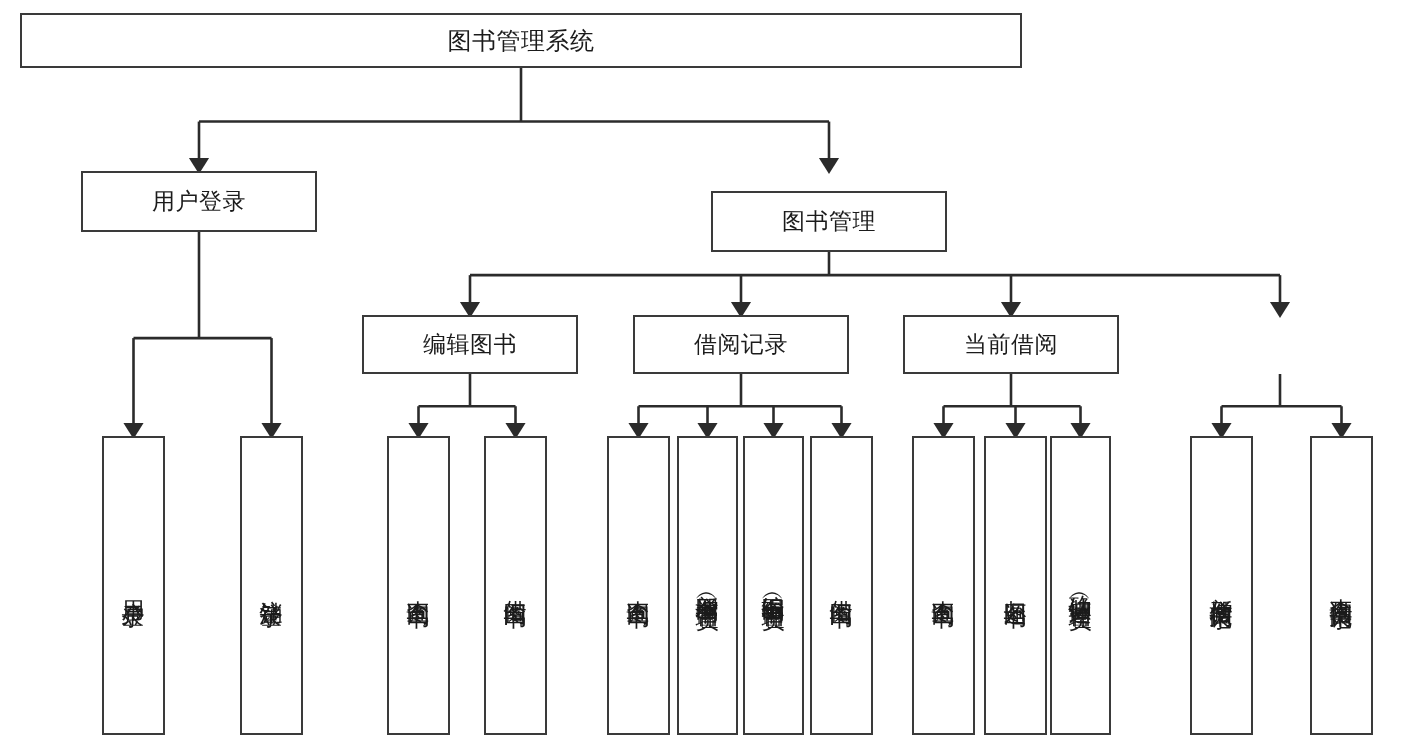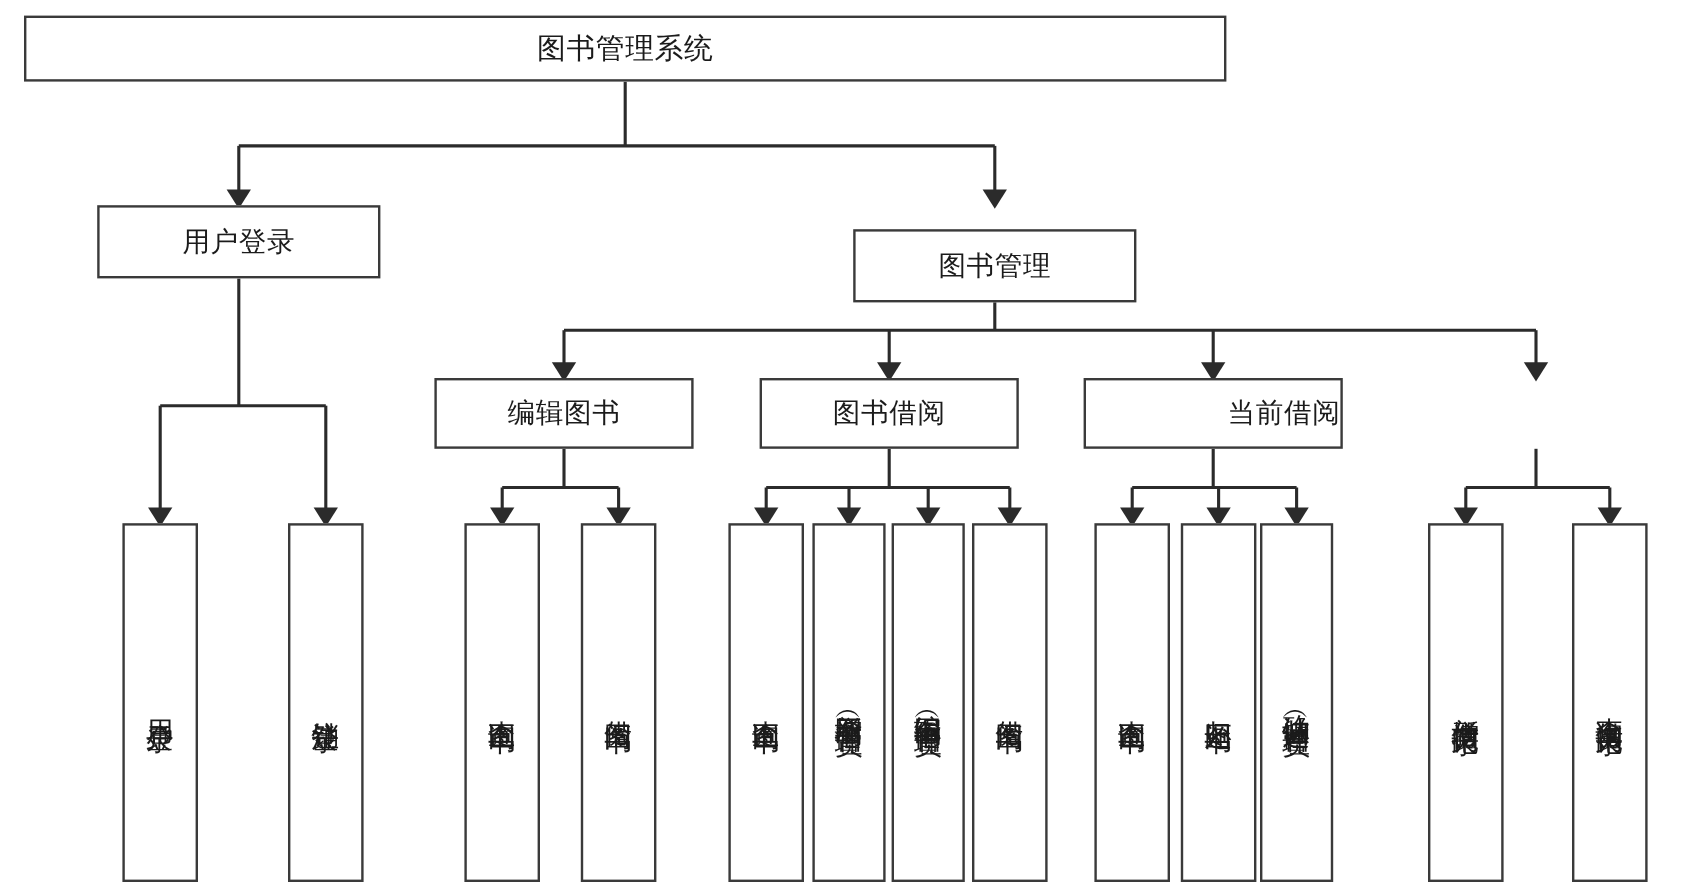--- a/index.html
+++ b/index.html
@@ -123,23 +123,23 @@
     <span>用户登录</span>
   </div>
   <div class="node h" style="left: 711px; top: 171px; width: 236px; height: 61px; margin-top: 20px;">
     <span>图书管理</span>
   </div>
 
   <div class="node h" style="left: 362px; top: 315px; width: 216px; height: 59px;">
     <span>编辑图书</span>
   </div>
   <div class="node h" style="left: 633px; top: 315px; width: 216px; height: 59px;">
-    <span>图书借阅</span>
+    <span>借阅记录</span>
   </div>
-  <div class="node h" style="left: 903px; top: 315px; width: 216px; height: 59px; justify-content: flex-end;">
+  <div class="node h" style="left: 903px; top: 315px; width: 216px; height: 59px;">
     <span>当前借阅</span>
   </div>
 
   <div class="node v" style="left: 102px; top: 436px; width: 63px; height: 299px;">
     <span class="vtext">用户登录</span>
   </div>
   <div class="node v" style="left: 240px; top: 436px; width: 63px; height: 299px;">
     <span class="vtext">注销登录</span>
   </div>
   <div class="node v" style="left: 387px; top: 436px; width: 63px; height: 299px;">

